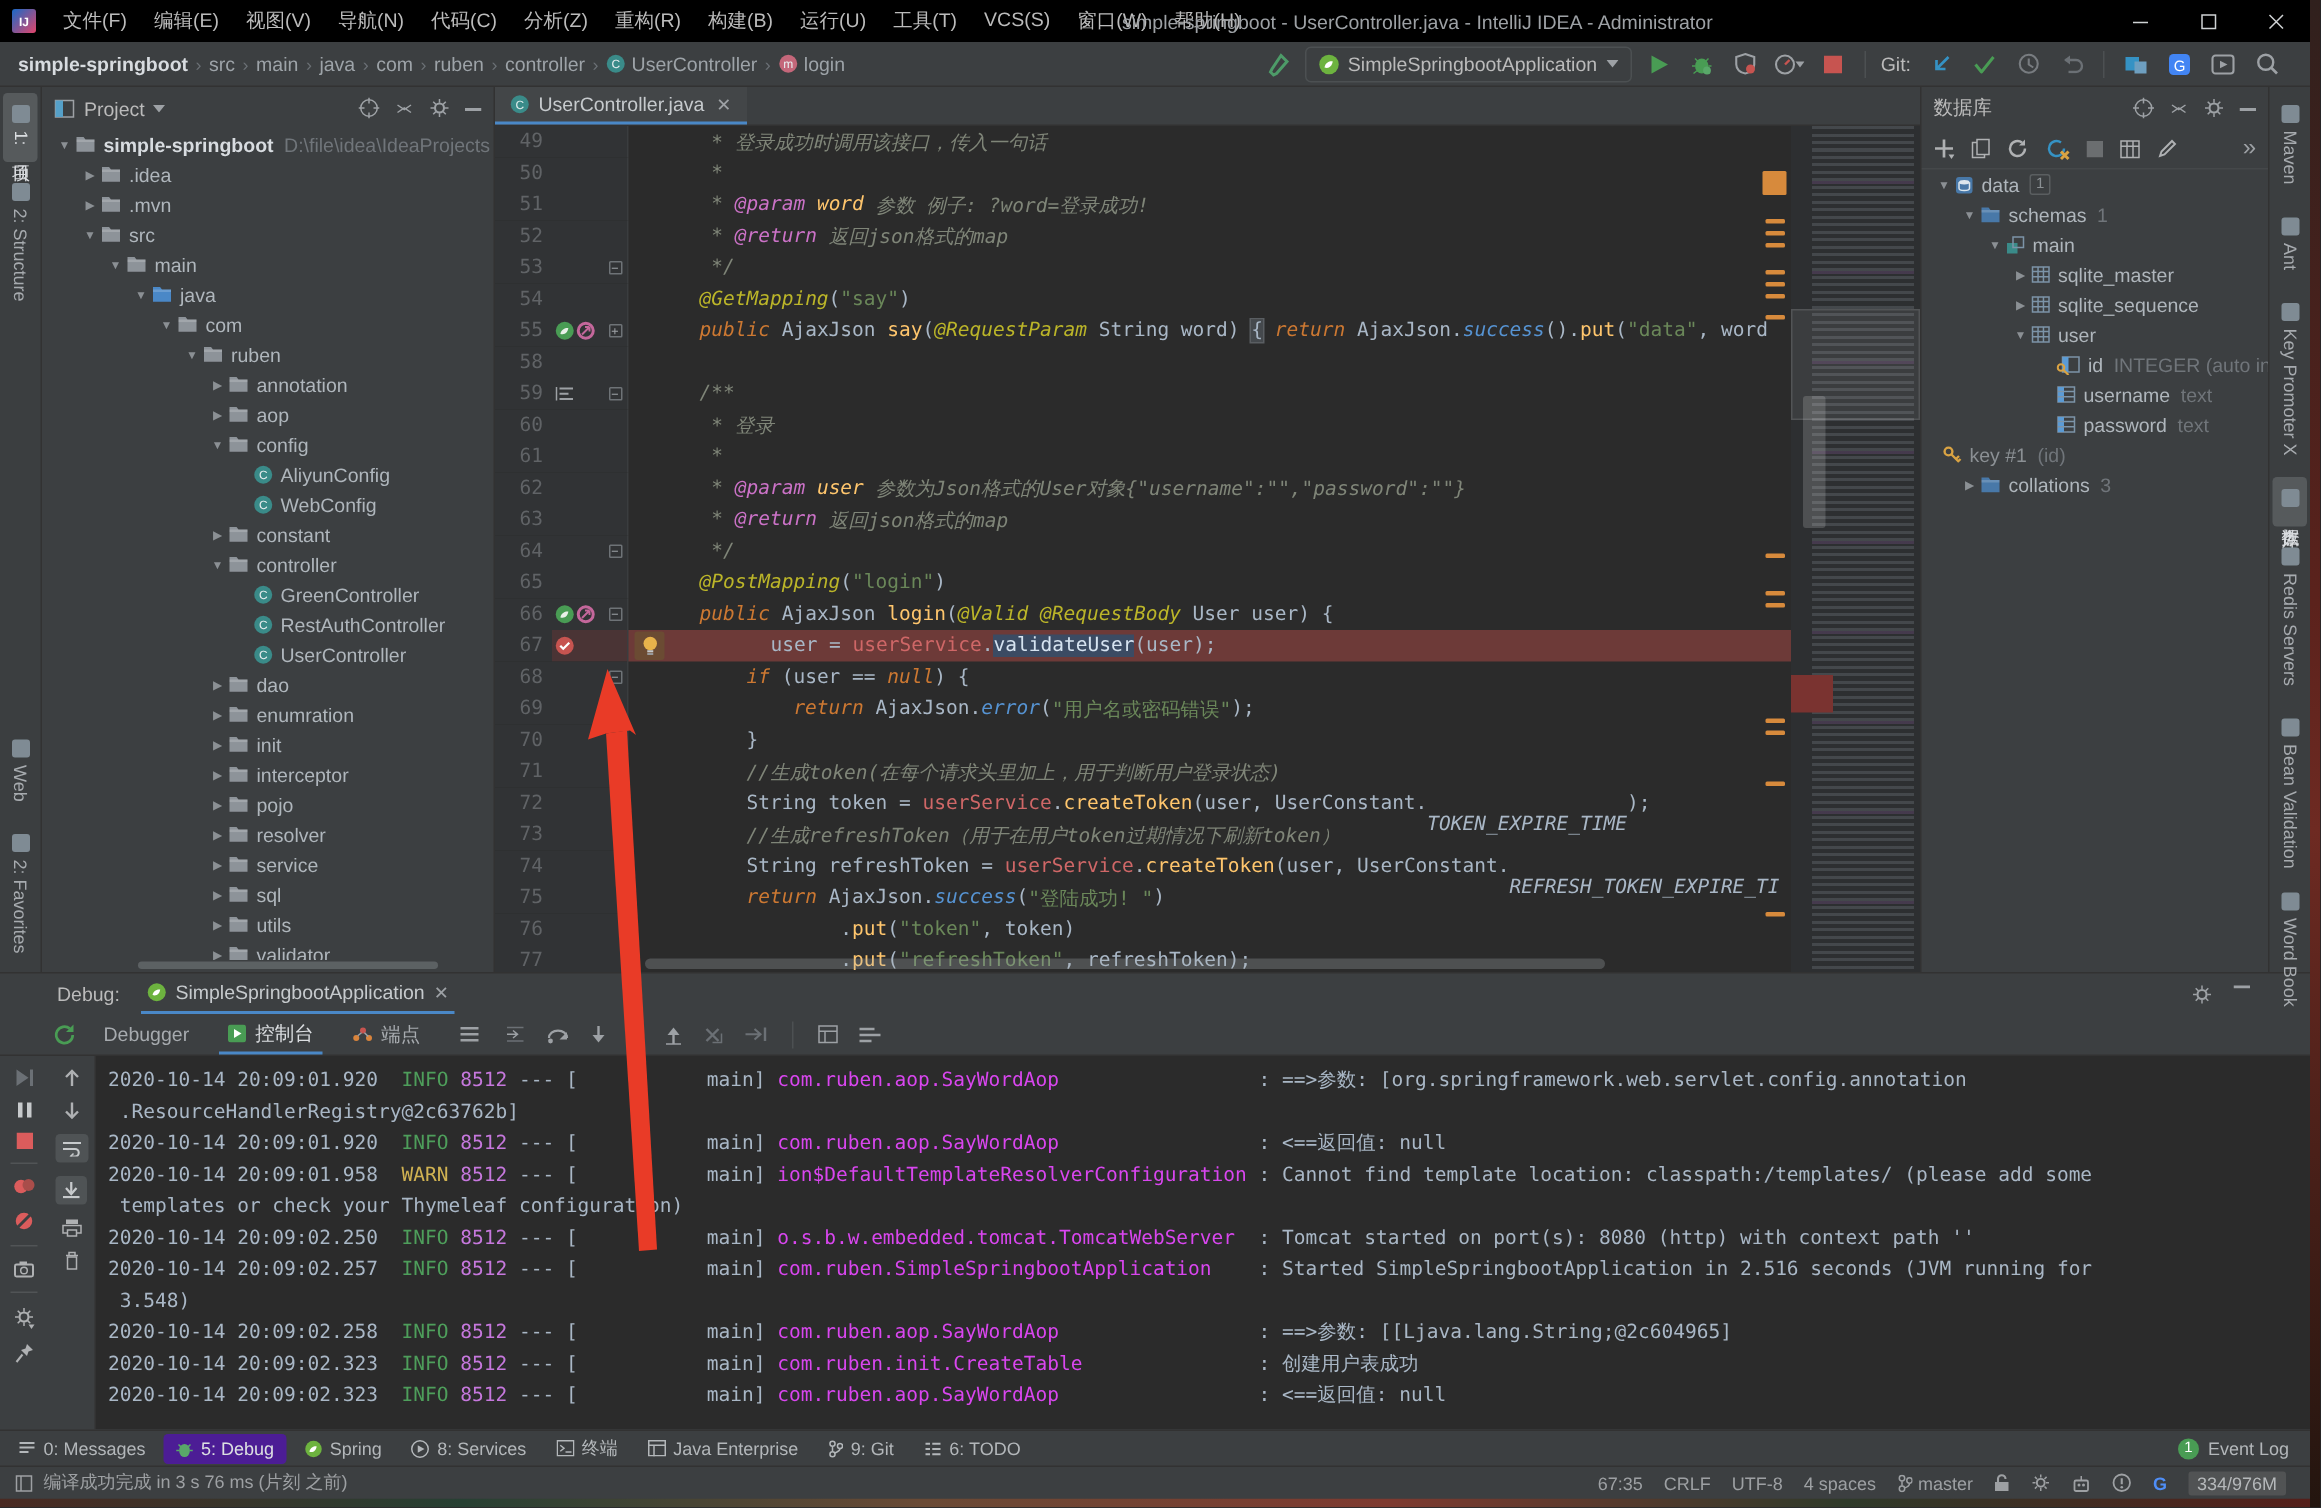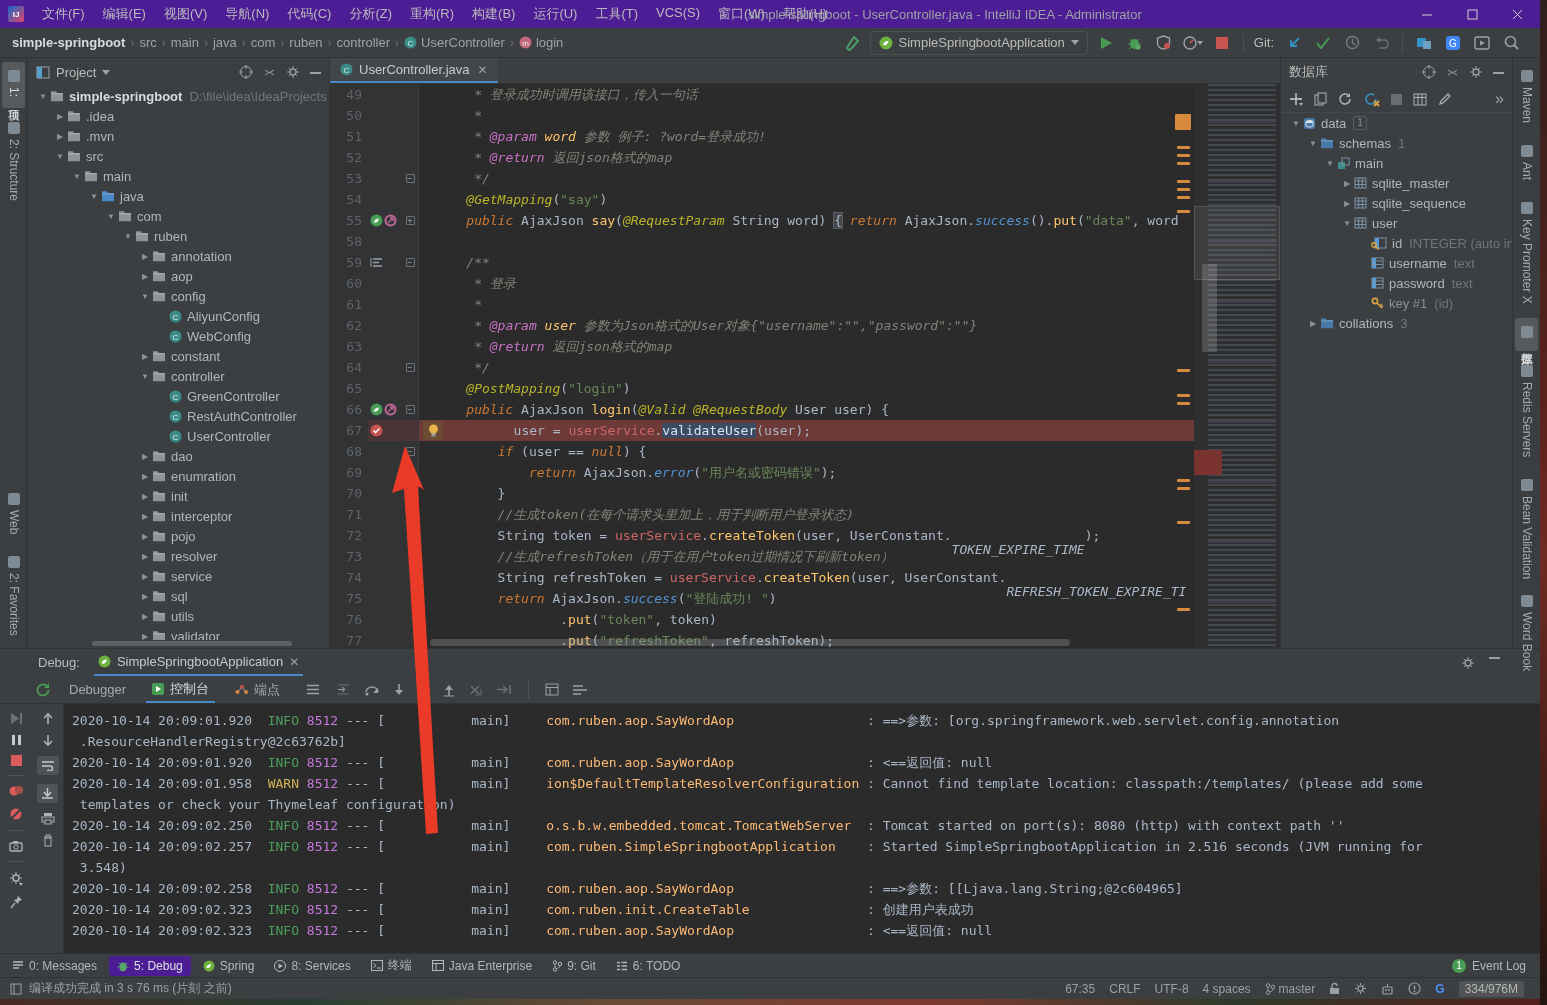--- a/index.html
+++ b/index.html
@@ -3,21 +3,21 @@
 <meta charset="utf-8">
 <style>
   html,body{margin:0;padding:0;background:#1e1f22;}
   *{box-sizing:border-box;}
   body{font-family:"Liberation Sans",sans-serif;color:#bbbbbb;}
   .app{position:relative;width:1547px;height:1005px;overflow:hidden;background:#2b2b2b;}
   .win{position:absolute;left:0;top:0;width:1540px;height:1005px;display:flex;flex-direction:column;background:#3c3f41;}
   .wall-right{position:absolute;right:0;top:0;width:7px;height:1005px;background:linear-gradient(180deg,#30201d,#5b221c 40%,#6e2a22 55%,#23150f);}
   .wall-bottom{height:6px;background:linear-gradient(90deg,#4a2a22,#274033 20%,#6a4a35 40%,#7e3a30 60%,#2f3a2a 80%,#551f1a);}
   
-  .titlebar{height:28px;background:#4c1d95;display:flex;align-items:center;position:relative;flex:none;}
+  .titlebar{height:28px;background:#000000;display:flex;align-items:center;position:relative;flex:none;}
   .logo{width:16px;height:16px;margin:0 10px 0 8px;border-radius:2px;background:linear-gradient(135deg,#1869c7,#e3456b);display:flex;align-items:center;justify-content:center;color:#fff;font-size:8px;font-weight:bold;}
   .menus{display:flex;gap:2px;}
   .menu-item{padding:3px 8px;font-size:13px;color:#bbbbbb;border-radius:3px;}
   .wintitle{position:absolute;left:748px;top:0;height:28px;display:flex;align-items:center;font-size:13px;color:#9da1a5;white-space:nowrap;}
   .winbtns{position:absolute;right:0;top:0;height:28px;display:flex;}
   .winbtn{width:45px;height:28px;display:flex;align-items:center;justify-content:center;color:#cfd2d4;}
   
   .navbar{height:30px;background:#3c3f41;border-bottom:1px solid #323232;display:flex;align-items:center;flex:none;position:relative;}
   .crumbs{display:flex;align-items:center;margin-left:12px;font-size:13px;color:#9da3a8;gap:2px;white-space:nowrap;}
   .crumb-root{font-weight:bold;color:#d8dce0;}
@@ -99,21 +99,21 @@
   .dbgviewtab{display:flex;align-items:center;gap:6px;font-size:13px;color:#a7abaf;padding:0 6px;height:100%;margin-right:14px;}
   .dbgviewtab.sel{color:#dadde0;border-bottom:2px solid #4a88c7;}
   .stepicons{display:flex;align-items:center;gap:13px;margin-left:16px;color:#9da1a5;}
   .consolewrap{flex:1;display:flex;overflow:hidden;background:#3c3f41;}
   .dbgcol{width:32px;flex:none;display:flex;flex-direction:column;align-items:center;padding-top:8px;gap:9px;}
   .dbgcol .sep{width:18px;height:1px;background:#515456;}
   .dbgcol2{width:32px;flex:none;display:flex;flex-direction:column;align-items:center;padding-top:8px;gap:9px;border-right:1px solid #323232;}
   .selicon{background:#4f5355;border-radius:3px;}
   .console{flex:1;background:#2b2b2b;overflow:hidden;padding:6px 0 0 8px;font-family:"DejaVu Sans Mono",monospace;font-size:13px;line-height:21px;}
   .con-line{white-space:pre;}
-  .c-def{color:#a9b7c6;} .c-info{color:#4e9e5b;} .c-warn{color:#d0b252;} .c-pid{color:#c678dd;} .c-logger{color:#fdba74;margin-left:28px;}
+  .c-def{color:#a9b7c6;} .c-info{color:#4e9e5b;} .c-warn{color:#d0b252;} .c-pid{color:#c678dd;} .c-logger{color:#d946ef;}
   
   .tooltabs{height:24px;background:#3c3f41;border-top:1px solid #323232;display:flex;align-items:center;font-size:12px;color:#b3b7ba;flex:none;position:relative;}
   .ttab{display:flex;align-items:center;gap:5px;padding:3px 8px;border-radius:3px;margin-left:4px;}
   .ttab.sel{background:#4c1d95;color:#dde0e2;}
   .eventlog{position:absolute;right:14px;display:flex;align-items:center;gap:6px;}
   .evbadge{width:14px;height:14px;border-radius:50%;background:#499c54;color:#fff;font-size:10px;display:flex;align-items:center;justify-content:center;}
   
   .statusbar{height:22px;background:#3c3f41;border-top:1px solid #323232;display:flex;align-items:center;font-size:12px;color:#9da0a3;flex:none;position:relative;}
   .stmsg{margin-left:10px;display:flex;gap:7px;align-items:center;}
   .stright{position:absolute;right:16px;display:flex;align-items:center;gap:14px;}
@@ -871,21 +871,21 @@
               <span class="tico">
                 <svg width="13" height="12">
                   <rect x="1" y="1" width="11" height="10" fill="none" stroke="#7c94a8"></rect>
                   <rect x="1" y="1" width="4" height="10" fill="#5b9bd5"></rect>
                   <path d="M1 4h11M1 7.5h11" stroke="#7c94a8"></path>
                 </svg>
               </span>
               <span class="lbl">password</span>
               <span class="extra">text</span>
             </div>
-            <div class="trow" style="padding-left: 76px;">
+            <div class="trow" style="">
               <span class="arr"></span>
               <span class="tico">
                 <svg width="13" height="13">
                   <circle cx="4" cy="4" r="2.6" fill="none" stroke="#d9a343" stroke-width="1.6"></circle>
                   <path d="M6 6l5 5M9 9l2-2M10.5 10.5l1.5-1.5" stroke="#d9a343" stroke-width="1.6"></path>
                 </svg>
               </span>
               <span class="lbl" style="color: rgb(139, 144, 148);">key #1</span>
               <span class="extra">(id)</span>
             </div>

